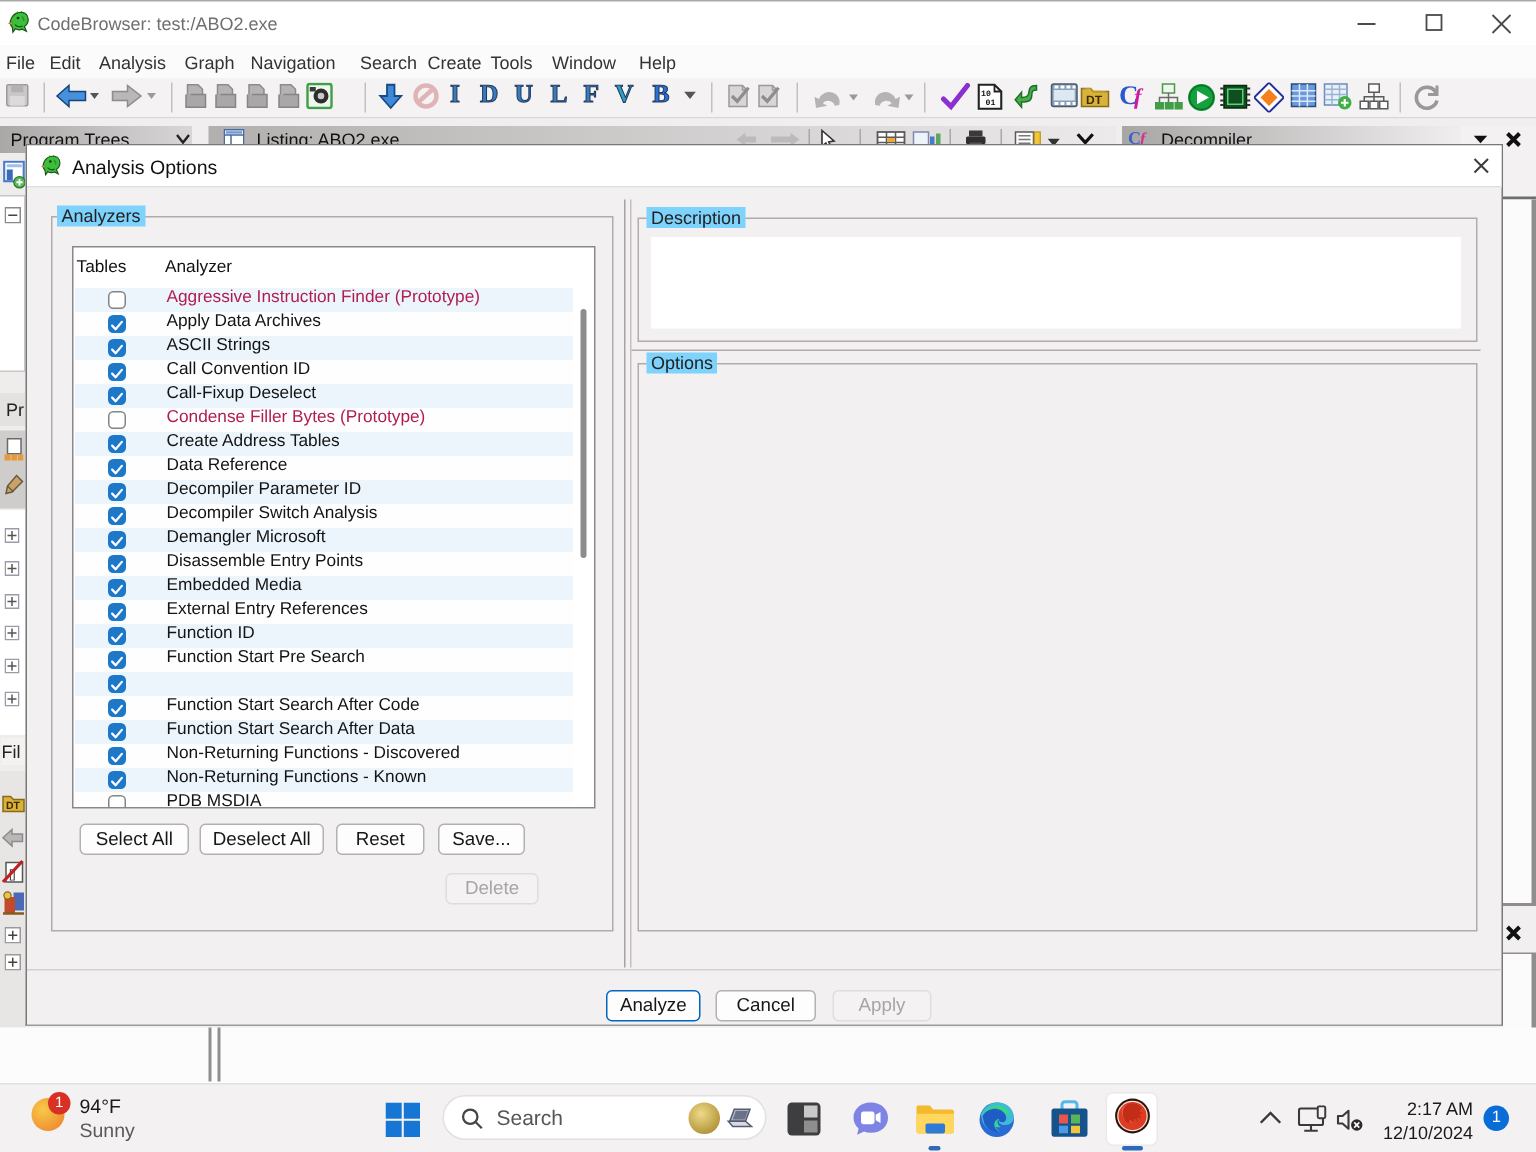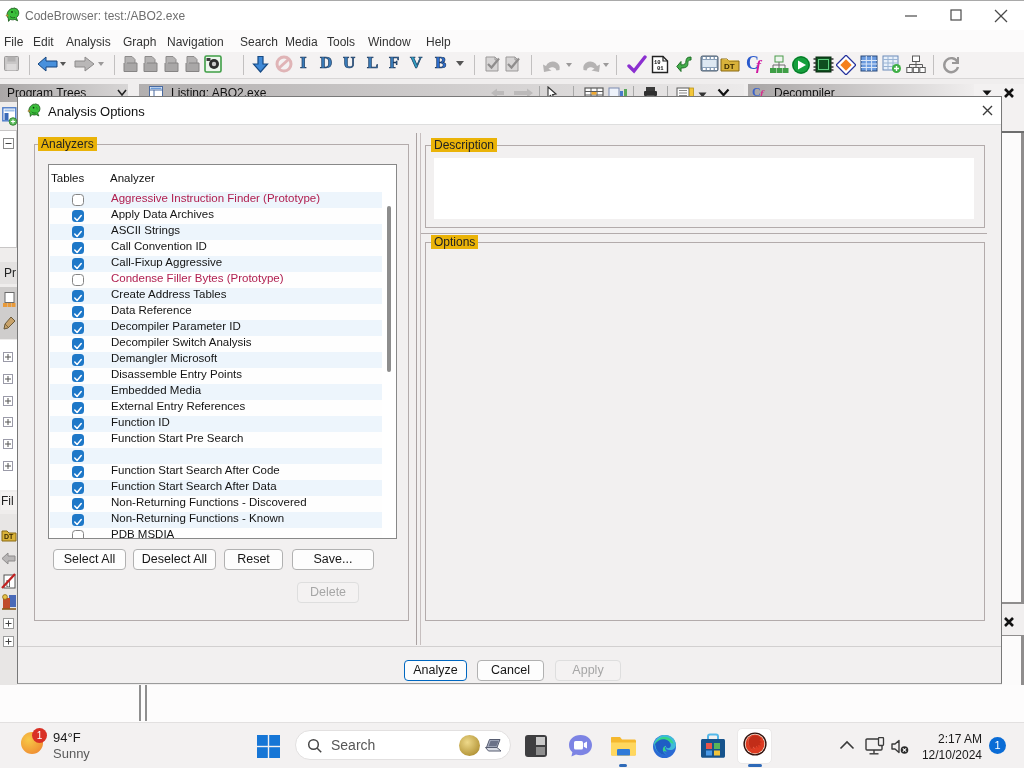--- a/index.html
+++ b/index.html
@@ -14,21 +14,21 @@
 .tsep{position:absolute;top:3px;width:1px;height:20px;background:#c2c0c0}
 .ticon{position:absolute;top:3px}
 
 #panelbg{left:0;top:79px;width:1024px;height:643px;background:#f0eeee}
 .phead{position:absolute;top:84px;height:18px;font-size:12px;color:#111}
 
 
 #dialog{left:17px;top:96px;width:985px;height:588px;background:#f2f0f0;border:1px solid #787878;border-bottom-color:#9b9b9b}
 #dlg-title{left:0;top:0;width:983px;height:28px;background:#fff;border-bottom:1px solid #dedede}
 #dlg-title-text{left:30px;top:7px;font-size:13px;color:#111}
-.grouplabel{position:absolute;font-size:12px;color:#222;background:#eab308;padding:0 3px}
+.grouplabel{position:absolute;font-size:12px;color:#222;background:#7dd3fc;padding:0 3px}
 .groupbox{position:absolute;border:1px solid #b3abab}
 #tablebox{left:30px;top:67px;width:349px;height:375px;background:#fff;border:1px solid #888}
 .thead{position:absolute;top:7px;font-size:11.5px;color:#111}
 .row{position:absolute;left:1px;width:332px;height:16px}
 .rlabel{position:absolute;left:62px;font-size:11.5px;white-space:nowrap}
 .cb{position:absolute;width:12px;height:12px;border-radius:3.5px}
 .cb.on{background:#1e78c8}
 .cb.off{background:#fff;border:1px solid #848484}
 #sthumb{left:338px;top:41px;width:4px;height:166px;background:#8d8d8d;border-radius:2px}
 .btn{position:absolute;height:21px;background:#fdfdfd;border:1px solid #b1b1b1;border-radius:4px;
@@ -60,21 +60,21 @@
   <line x1="108" y1="5" x2="96" y2="17" stroke="#4a4a4a" stroke-width="1.2"></line>
 </svg>
 
 <div class="abs" id="menubar">
   <span class="menu" style="left:4px">File</span>
   <span class="menu" style="left:33px">Edit</span>
   <span class="menu" style="left:66px">Analysis</span>
   <span class="menu" style="left:123px">Graph</span>
   <span class="menu" style="left:167px">Navigation</span>
   <span class="menu" style="left:240px">Search</span>
-  <span class="menu" style="left:285px">Media</span>
+  <span class="menu" style="left:285px">Create</span>
   <span class="menu" style="left:327px">Tools</span>
   <span class="menu" style="left:368px">Window</span>
   <span class="menu" style="left:426px">Help</span>
 </div>
 
 <div class="abs" id="toolbar">
 <div class="tsep" style="left:29px"></div>
 <div class="tsep" style="left:114px"></div>
 <div class="tsep" style="left:243px"></div>
 <div class="tsep" style="left:474px"></div>
@@ -432,21 +432,21 @@
           <div class="rlabel" style="top:32px;color:#141414">ASCII Strings</div>
 <div class="row" style="top:48px;background:#fefefe"></div>
           <div class="cb on" style="left:23px;top:50px"><svg width="12" height="12" viewBox="0 0 13 13">
               <path d="M3 6.6 L5.5 9.2 L10 3.9" stroke="#fff" stroke-width="1.6" fill="none" stroke-linecap="round" stroke-linejoin="round"></path>
             </svg></div>
           <div class="rlabel" style="top:48px;color:#141414">Call Convention ID</div>
 <div class="row" style="top:64px;background:#edf5fc"></div>
           <div class="cb on" style="left:23px;top:66px"><svg width="12" height="12" viewBox="0 0 13 13">
               <path d="M3 6.6 L5.5 9.2 L10 3.9" stroke="#fff" stroke-width="1.6" fill="none" stroke-linecap="round" stroke-linejoin="round"></path>
             </svg></div>
-          <div class="rlabel" style="top:64px;color:#141414">Call-Fixup Aggressive</div>
+          <div class="rlabel" style="top:64px;color:#141414">Call-Fixup Deselect</div>
 <div class="row" style="top:80px;background:#fefefe"></div>
           <div class="cb off" style="left:23px;top:82px"></div>
           <div class="rlabel" style="top:80px;color:#b01e4f">Condense Filler Bytes (Prototype)</div>
 <div class="row" style="top:96px;background:#edf5fc"></div>
           <div class="cb on" style="left:23px;top:98px"><svg width="12" height="12" viewBox="0 0 13 13">
               <path d="M3 6.6 L5.5 9.2 L10 3.9" stroke="#fff" stroke-width="1.6" fill="none" stroke-linecap="round" stroke-linejoin="round"></path>
             </svg></div>
           <div class="rlabel" style="top:96px;color:#141414">Create Address Tables</div>
 <div class="row" style="top:112px;background:#fefefe"></div>
           <div class="cb on" style="left:23px;top:114px"><svg width="12" height="12" viewBox="0 0 13 13">
@@ -522,21 +522,21 @@
           <div class="cb off" style="left:23px;top:338px"></div>
           <div class="rlabel" style="top:336px;color:#141414">PDB MSDIA</div>
       </div>
     </div>
     <div class="abs" id="sthumb"></div>
   </div>
 
   <div class="btn" style="left:35px;top:452px;width:73px">Select All</div>
   <div class="btn" style="left:115px;top:452px;width:83px">Deselect All</div>
   <div class="btn" style="left:206px;top:452px;width:59px">Reset</div>
-  <div class="btn" style="left:274px;top:452px;width:82px">Save...</div>
+  <div class="btn" style="left:274px;top:452px;width:58px">Save...</div>
 
   <div class="btn disabled" style="left:279px;top:485px;width:62px;height:21px">Delete</div>
 
   <div class="abs" style="left:398px;top:36px;width:1px;height:512px;background:#aaa2a2"></div>
   <div class="abs" style="left:402px;top:36px;width:1px;height:512px;background:#c7bfbf"></div>
 
   <div class="groupbox" style="left:407px;top:48px;width:560px;height:83px"></div>
   <div class="grouplabel" style="left:413px;top:41px">Description</div>
   <div class="abs" style="left:416px;top:61px;width:540px;height:61px;background:#fff"></div>
   <div class="abs" style="left:403px;top:136px;width:566px;height:1px;background:#b3abab"></div>

